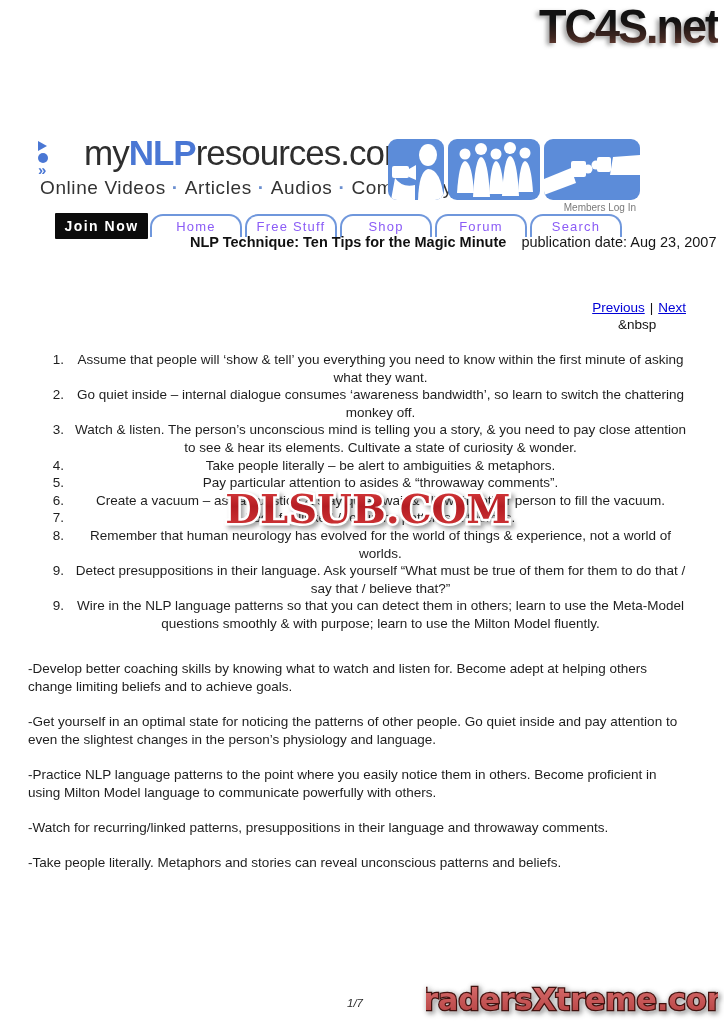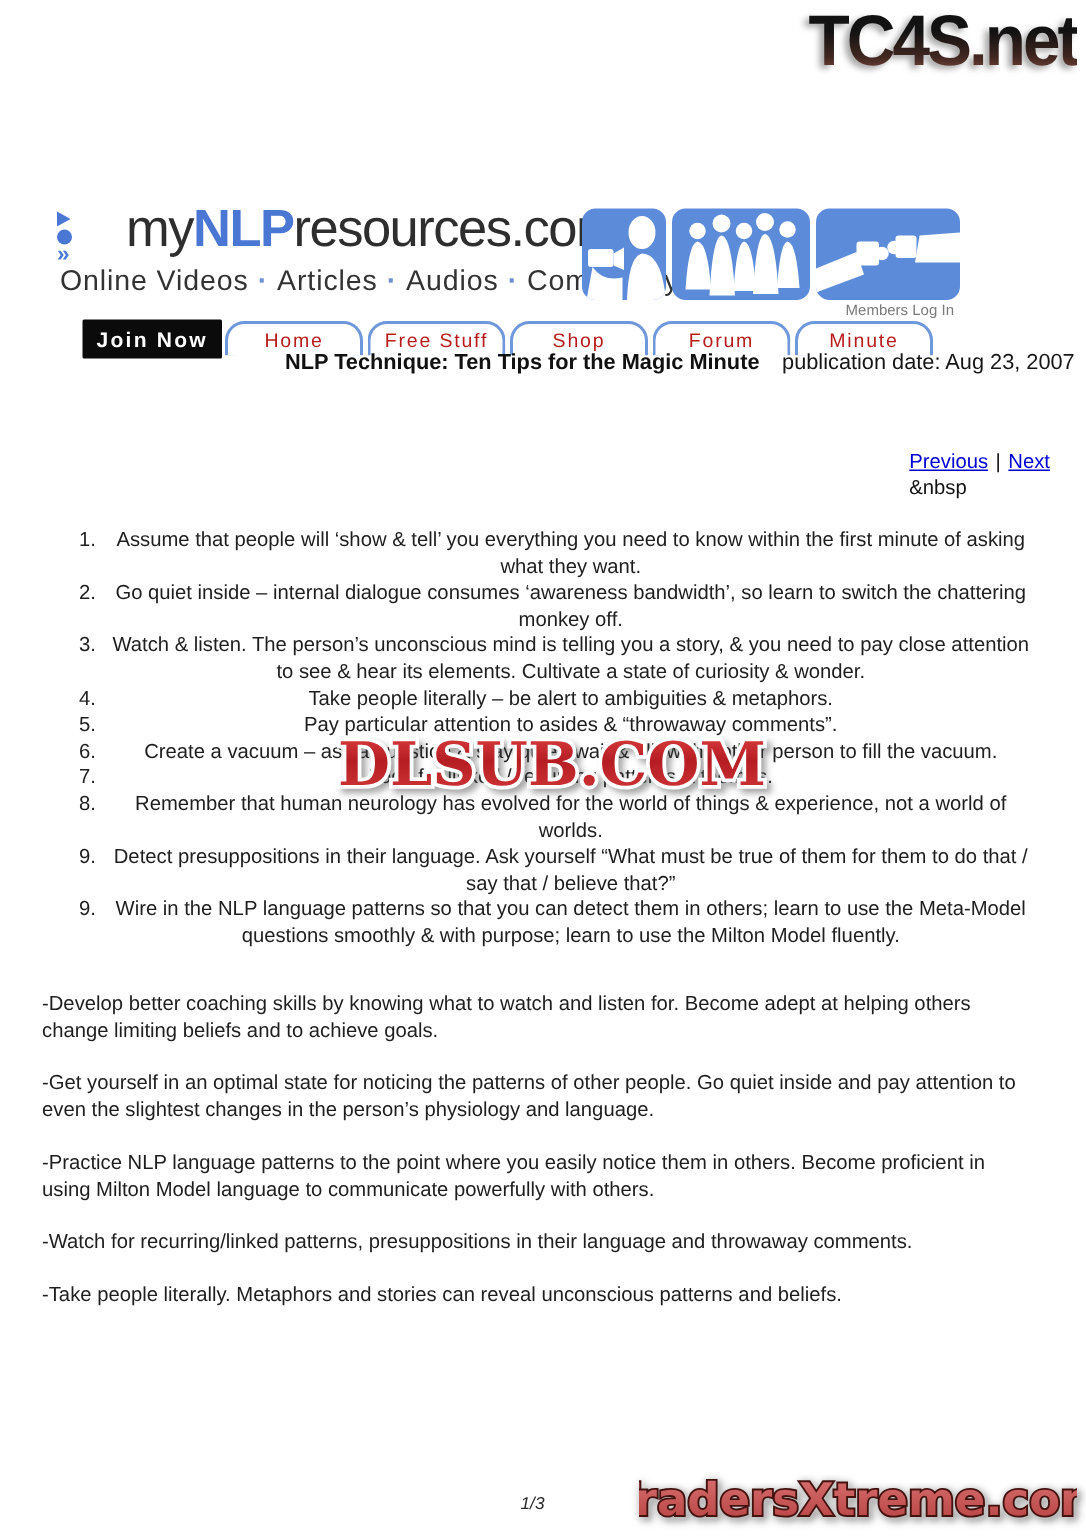--- a/index.html
+++ b/index.html
@@ -29,29 +29,29 @@
   .tiles{position:absolute;left:388px;top:139px;display:flex;}
   .tile{height:61px;border-radius:9px;background:#5c8cd9;margin-right:4px;overflow:hidden;cursor:pointer;}
   .tile svg{display:block;}
   .members{position:absolute;left:560px;top:202px;width:76px;text-align:right;font-size:10px;color:#7a7a7a;cursor:pointer;}
 
   
   .join{position:absolute;left:55px;top:213px;width:93px;height:26px;background:#0b0b0b;border-radius:1px;
         color:#fff;font-weight:bold;font-size:14px;letter-spacing:1.5px;display:flex;align-items:center;justify-content:center;cursor:pointer;}
   .tabs{position:absolute;left:150px;top:214px;display:flex;gap:3px;}
   .tab{width:88px;height:21px;border:2px solid #6f97dc;border-bottom:none;border-radius:13px 13px 0 0;background:#fff;
-       color:#b91c1c;font-size:13px;letter-spacing:1.2px;display:flex;align-items:center;justify-content:center;cursor:pointer;}
+       color:#8b5cf6;font-size:13px;letter-spacing:1.2px;display:flex;align-items:center;justify-content:center;cursor:pointer;}
 
   
   .titlerow{position:absolute;left:190px;top:234px;font-size:14.5px;white-space:nowrap;color:#111;}
   .t-bold{font-weight:bold;}
   .t-date{margin-left:11px;font-weight:normal;color:#161616;}
 
   
-  .pager{position:absolute;right:24px;top:300px;text-align:left;font-size:13.5px;margin-left:32px;}
+  .pager{position:absolute;right:38px;top:300px;text-align:center;font-size:13.5px;margin-left:32px;}
   .plink{color:#0000d6;text-decoration:underline;cursor:pointer;}
   .psep{color:#111;margin:0 5px;text-decoration:none;}
   .pnbsp{margin-top:2px;color:#111;padding-right:4px;}
 
   
   .list{position:absolute;left:40px;top:351px;width:648px;font-size:13.5px;line-height:17.6px;color:#1e1e1e;}
   .li{display:flex;}
   .num{flex:none;width:24px;text-align:right;margin-right:9px;}
   .litext{flex:1;text-align:center;}
 
@@ -120,21 +120,21 @@
     </div>
   </div>
   <div class="members">Members Log In</div>
 
   <div class="join">Join Now</div>
   <div class="tabs">
     <div class="tab">Home</div>
     <div class="tab">Free Stuff</div>
     <div class="tab">Shop</div>
     <div class="tab">Forum</div>
-    <div class="tab">Minute</div>
+    <div class="tab">Search</div>
   </div>
 
   <div class="titlerow">
     <span class="t-bold">NLP Technique: Ten Tips for the Magic Minute</span>
     <span class="t-date">publication date: Aug 23, 2007</span>
   </div>
 
   <div class="pager">
     <div class="pager-links">
       <a class="plink">Previous</a><span class="psep">|</span><a class="plink">Next</a>
@@ -197,21 +197,21 @@
     <defs>
       <linearGradient id="wg" x1="0" y1="0" x2="0" y2="1">
         <stop offset="0" stop-color="#e04343"></stop>
         <stop offset="0.45" stop-color="#b51d23"></stop>
         <stop offset="1" stop-color="#d43a3a"></stop>
       </linearGradient>
     </defs>
     <text x="146" y="39" text-anchor="middle" font-family="DejaVu Serif, serif" font-weight="bold" font-size="40" fill="url(#wg)" stroke="#ffffff" stroke-width="5" paint-order="stroke">DLSUB.COM</text>
   </svg>
 
-  <div class="pageno">1/3</div>
+  <div class="pageno">1/7</div>
 
   <svg class="traders" width="292" height="44" viewBox="0 0 292 44">
     <defs>
       <linearGradient id="tg" x1="0" y1="0" x2="0" y2="1">
         <stop offset="0" stop-color="#d97070"></stop>
         <stop offset="1" stop-color="#b54040"></stop>
       </linearGradient>
     </defs>
     <text x="146" y="31" text-anchor="middle" font-family="DejaVu Sans, sans-serif" font-weight="bold" font-size="30" fill="url(#tg)" stroke="#43120f" stroke-width="2.5" paint-order="stroke">TradersXtreme.com</text>
   </svg>

